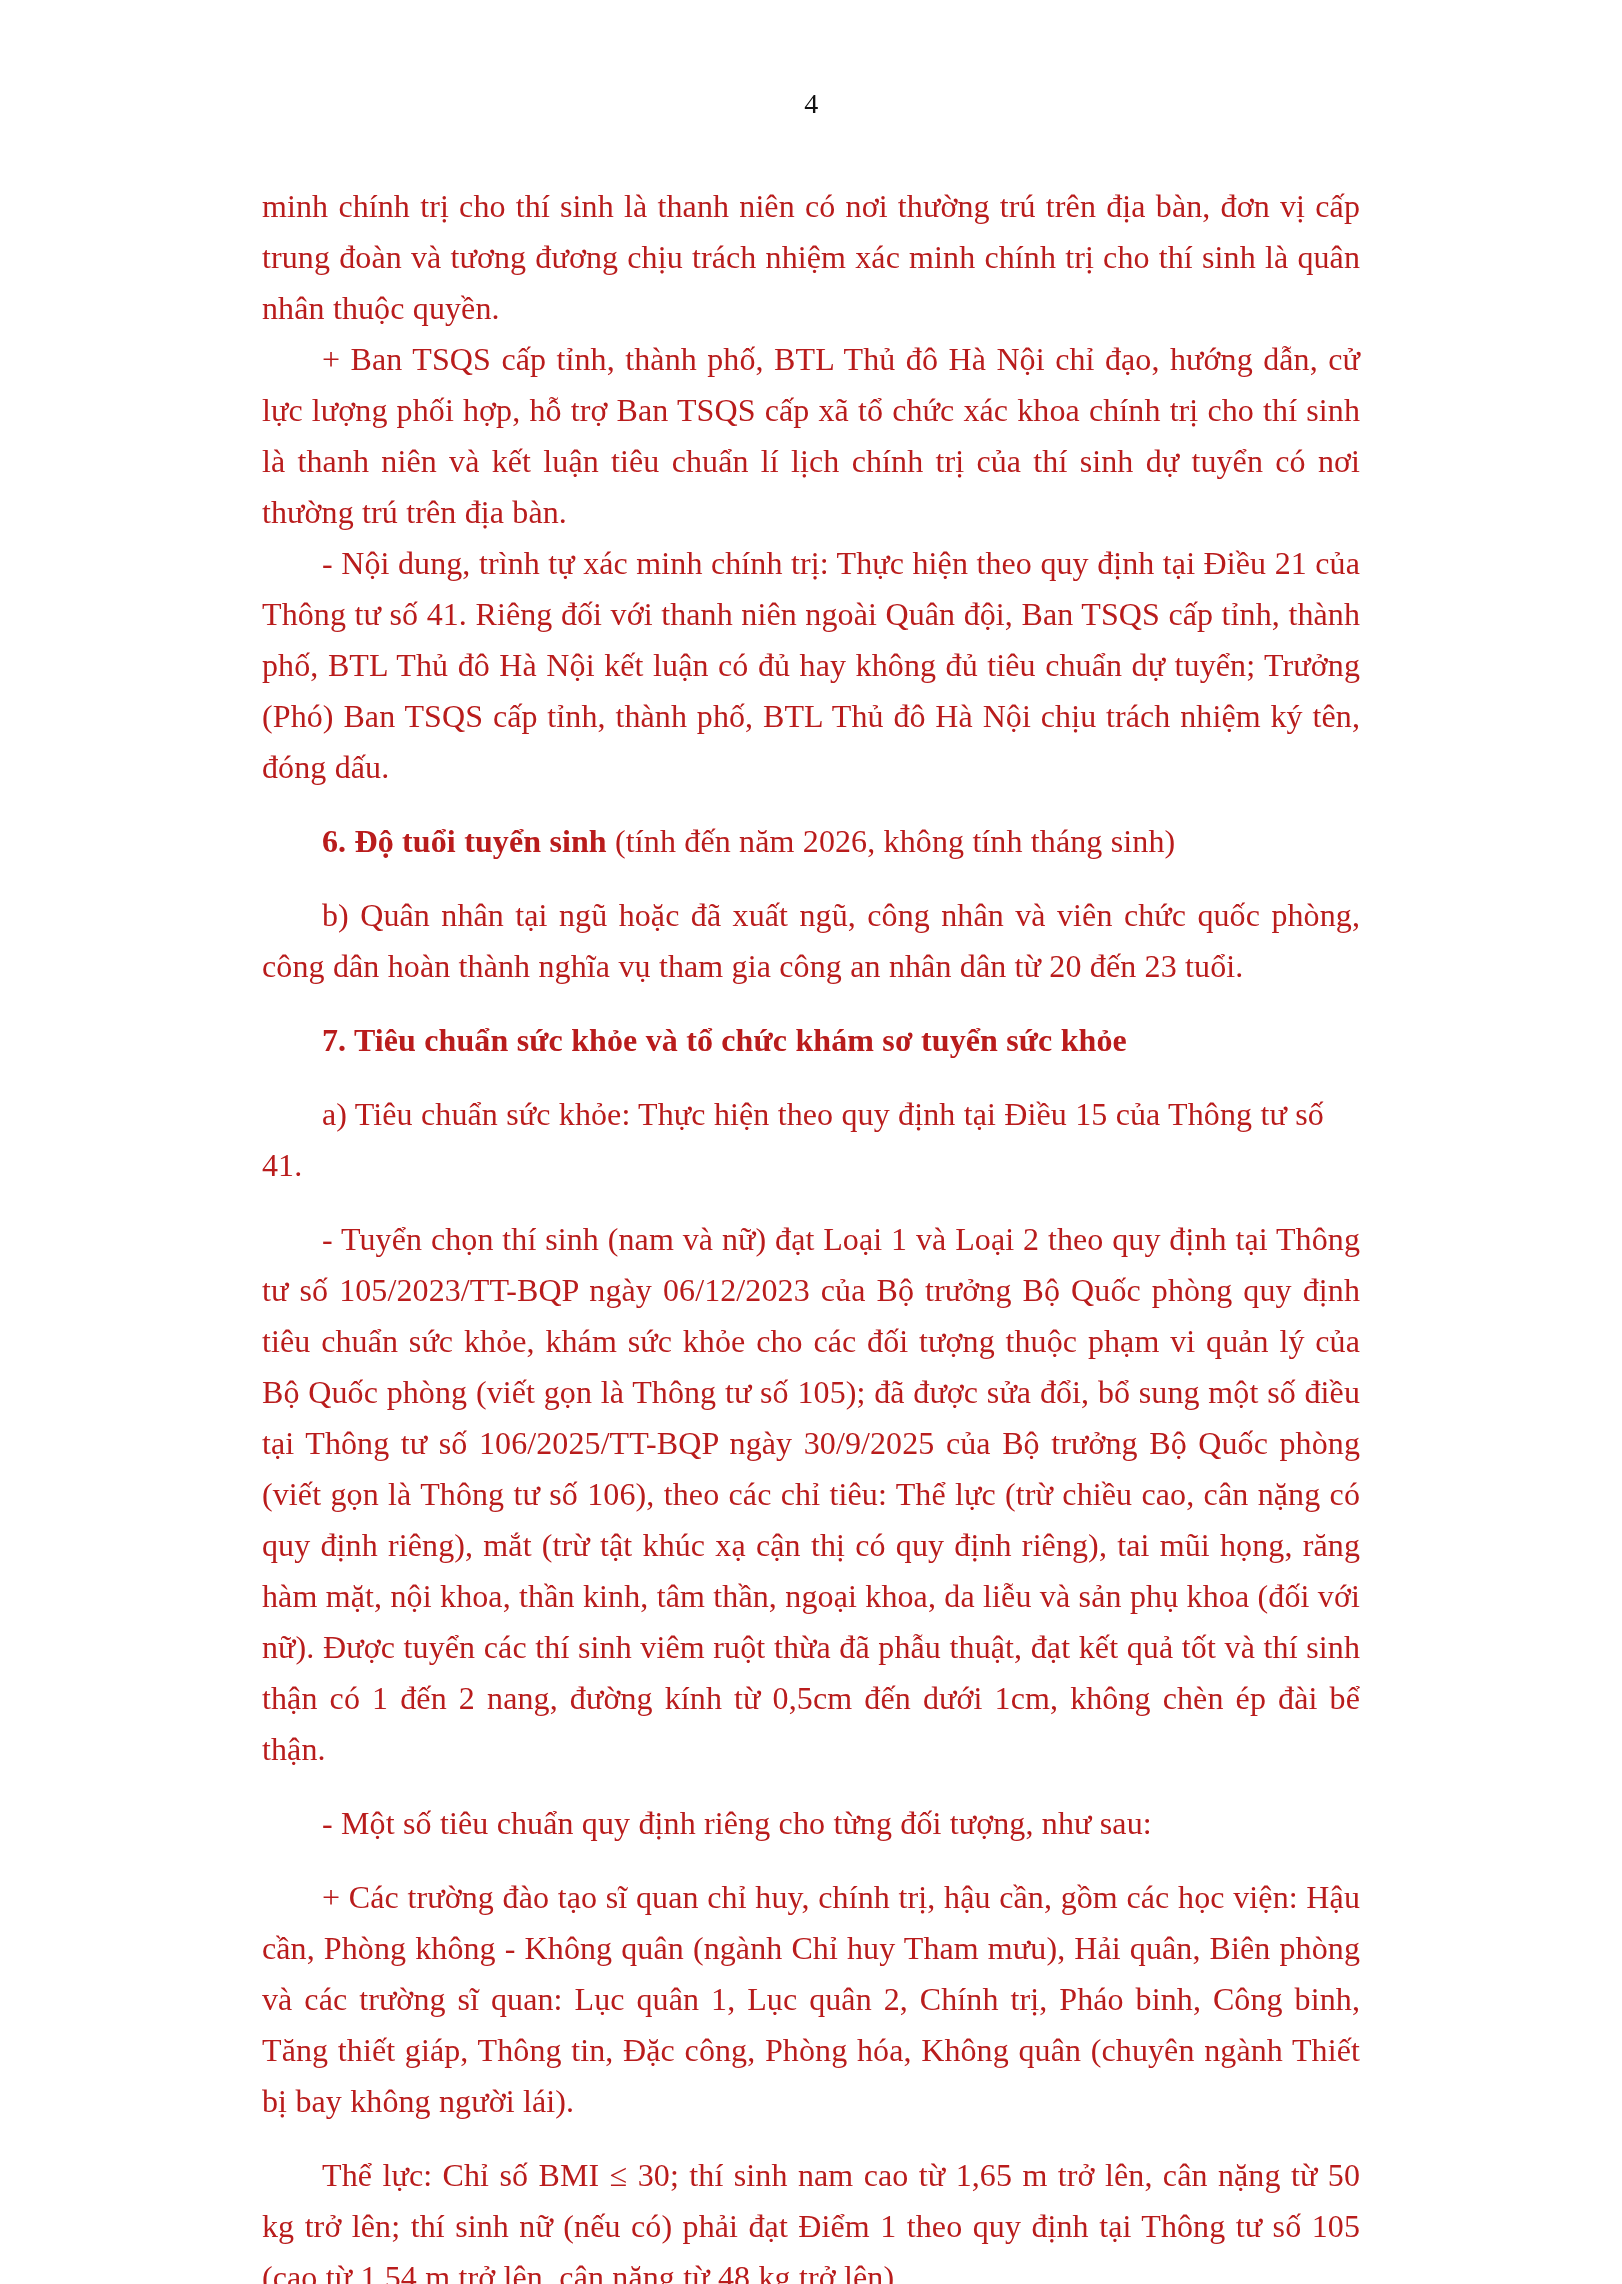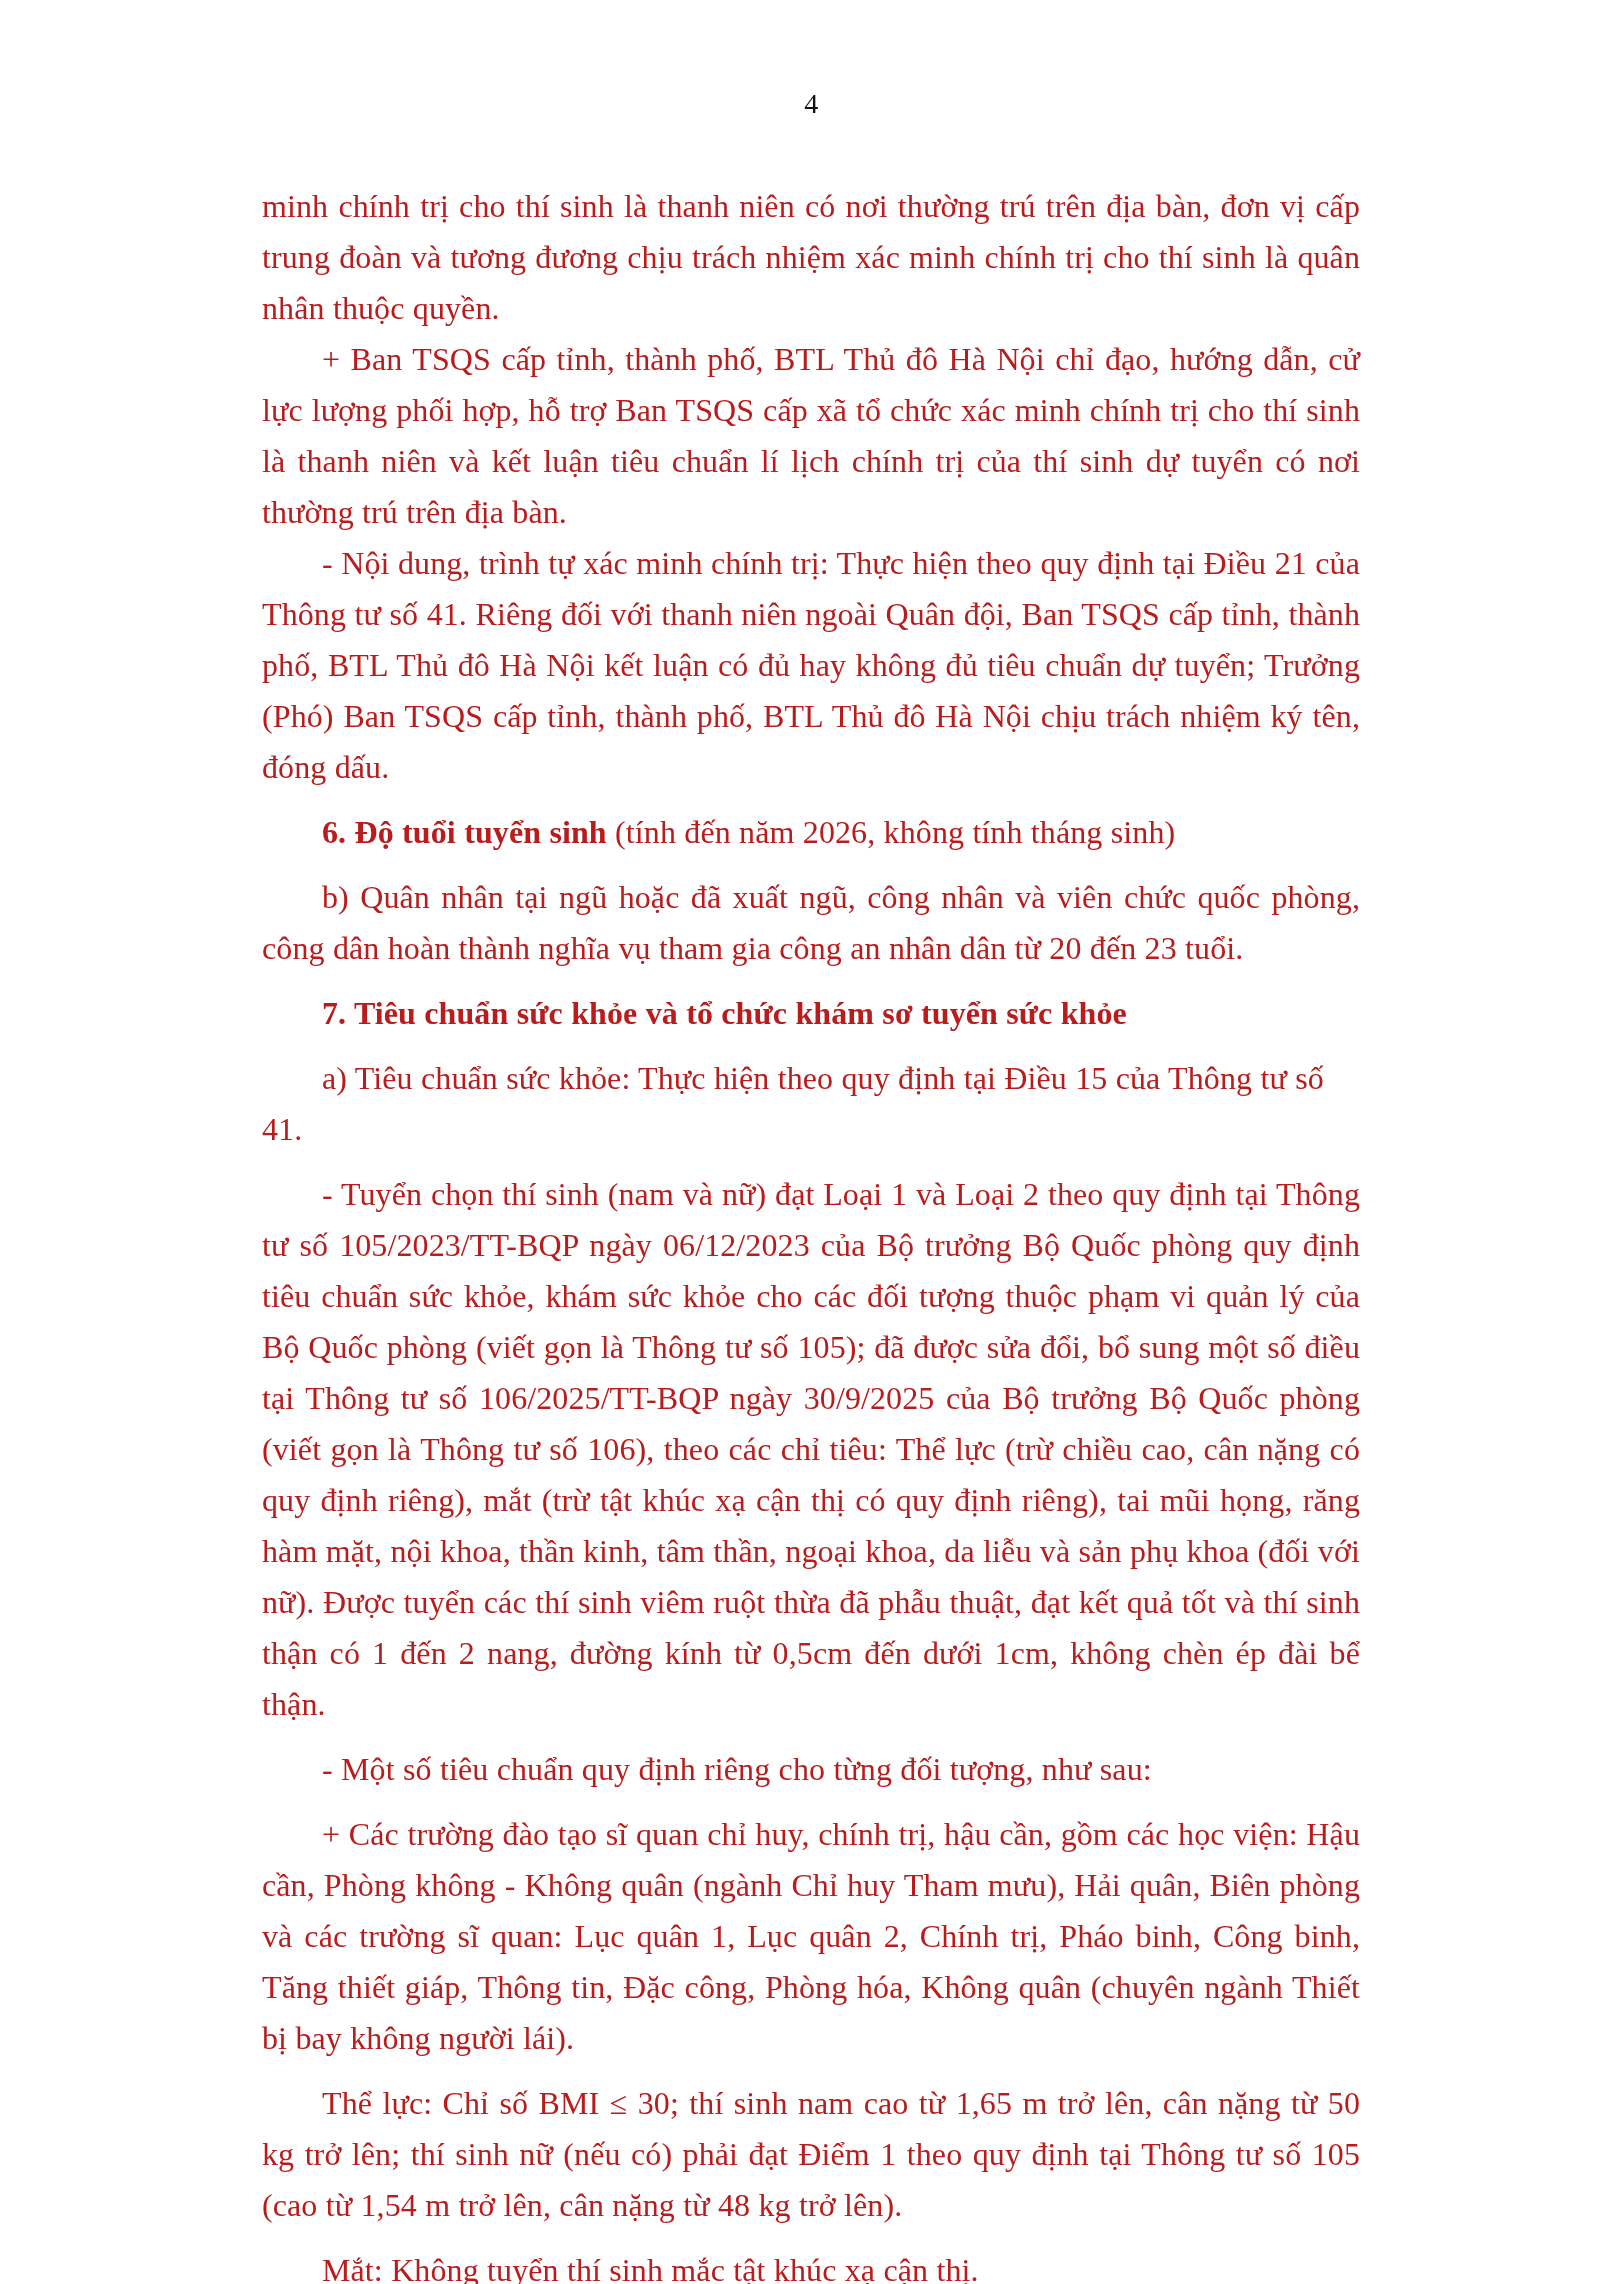--- a/index.html
+++ b/index.html
@@ -46,41 +46,41 @@
     letter-spacing: 0.1px;
     word-spacing: 0.2px;
   }
   p.para.cont {
     text-indent: 0;
   }
   p.para.indent {
     text-indent: 60px;
   }
   p.para.gap {
-    margin-top: 14px;
+    margin-top: 23px;
   }
   p.para.last {
     text-align: left;
   }
   .hd {
     font-weight: bold;
   }
 </style>
 </head>
 <body>
 
 <div class="page">
 
   <div class="page-number">4</div>
 
   <div class="body-column">
 
     <p class="para cont">minh chính trị cho thí sinh là thanh niên có nơi thường trú trên địa bàn, đơn vị cấp trung đoàn và tương đương chịu trách nhiệm xác minh chính trị cho thí sinh là quân nhân thuộc quyền.</p>
 
-    <p class="para indent">+ Ban TSQS cấp tỉnh, thành phố, BTL Thủ đô Hà Nội chỉ đạo, hướng dẫn, cử lực lượng phối hợp, hỗ trợ Ban TSQS cấp xã tổ chức xác minh chính trị cho thí sinh là thanh niên và kết luận tiêu chuẩn lí lịch chính trị của thí sinh dự tuyển có nơi thường trú trên địa bàn.</p>
+    <p class="para indent">+ Ban TSQS cấp tỉnh, thành phố, BTL Thủ đô Hà Nội chỉ đạo, hướng dẫn, cử lực lượng phối hợp, hỗ trợ Ban TSQS cấp xã tổ chức xác khoa chính trị cho thí sinh là thanh niên và kết luận tiêu chuẩn lí lịch chính trị của thí sinh dự tuyển có nơi thường trú trên địa bàn.</p>
 
     <p class="para indent">- Nội dung, trình tự xác minh chính trị: Thực hiện theo quy định tại Điều 21 của Thông tư số 41. Riêng đối với thanh niên ngoài Quân đội, Ban TSQS cấp tỉnh, thành phố, BTL Thủ đô Hà Nội kết luận có đủ hay không đủ tiêu chuẩn dự tuyển; Trưởng (Phó) Ban TSQS cấp tỉnh, thành phố, BTL Thủ đô Hà Nội chịu trách nhiệm ký tên, đóng dấu.</p>
 
     <p class="para indent gap"><span class="hd">6. Độ tuổi tuyển sinh</span><span> (tính đến năm 2026, không tính tháng sinh)</span></p>
 
 
     <p class="para indent gap">b) Quân nhân tại ngũ hoặc đã xuất ngũ, công nhân và viên chức quốc phòng, công dân hoàn thành nghĩa vụ tham gia công an nhân dân từ 20 đến 23 tuổi.</p>
 
     <p class="para indent gap last"><span class="hd">7. Tiêu chuẩn sức khỏe và tổ chức khám sơ tuyển sức khỏe</span></p>
 

